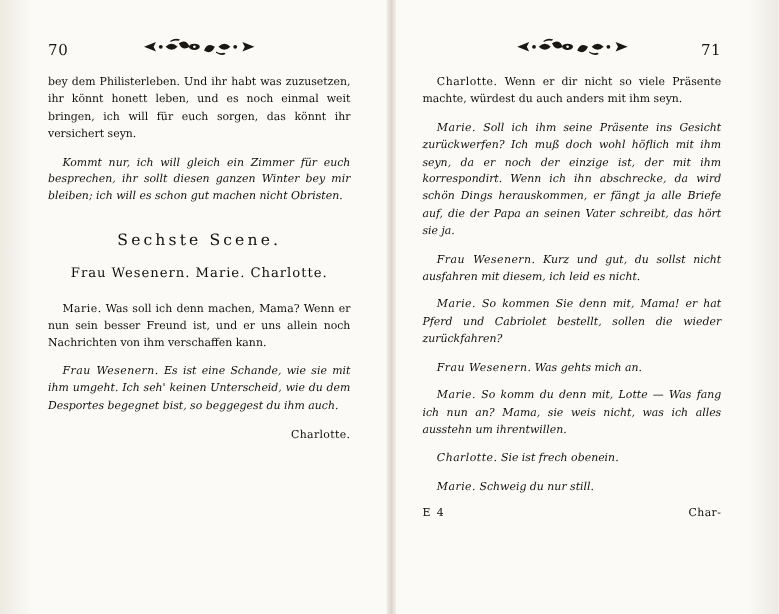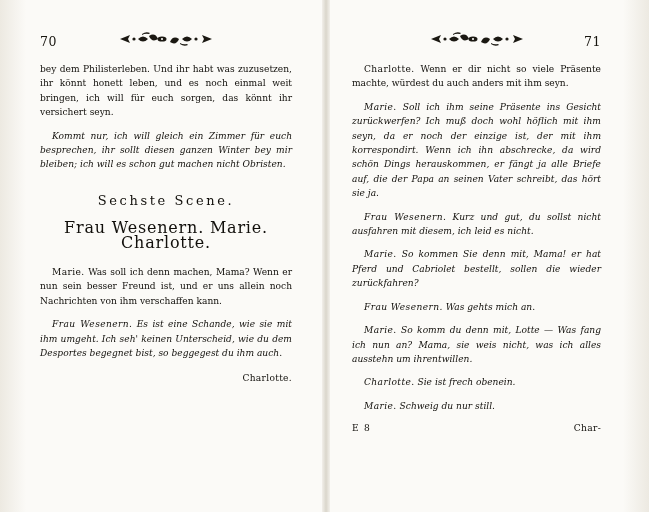--- a/index.html
+++ b/index.html
@@ -97,21 +97,21 @@
     letter-spacing: .2px;
   }
   .scene-title {
     text-align: center;
     font-size: 13px;
     letter-spacing: 2.6px;
     margin: 22px 0 13px 0;
   }
   .scene-persons {
     text-align: center;
-    font-size: 16px;
+    font-size: 11px;
     letter-spacing: .8px;
     margin: 0 0 15px 0;
   }
   .catch {
     margin-top: 10px;
     text-align: right;
     font-size: 9.1px;
     letter-spacing: .3px;
   }
   .sig-row {
@@ -227,18 +227,18 @@
       <p class="para">
         <span class="spk">Charlotte.</span>
         <span>Sie ist frech obenein.</span>
       </p>
       <p class="para tight">
         <span class="spk">Marie.</span>
         <span>Schweig du nur still.</span>
       </p>
 
       <div class="sig-row">
-        <span class="sig">E 8</span>
+        <span class="sig">E 4</span>
         <span class="catchword">Char-</span>
       </div>
     </div>
   </div>
 </div>
 
 </body></html>

